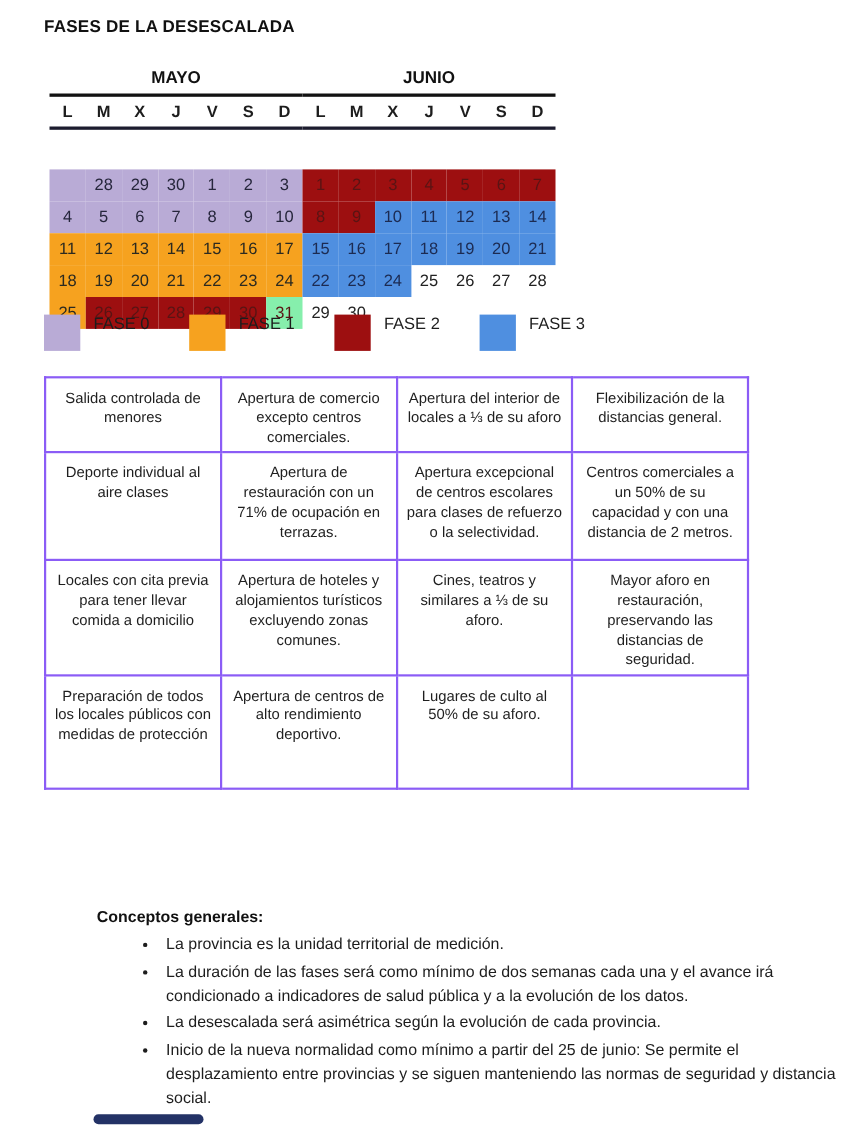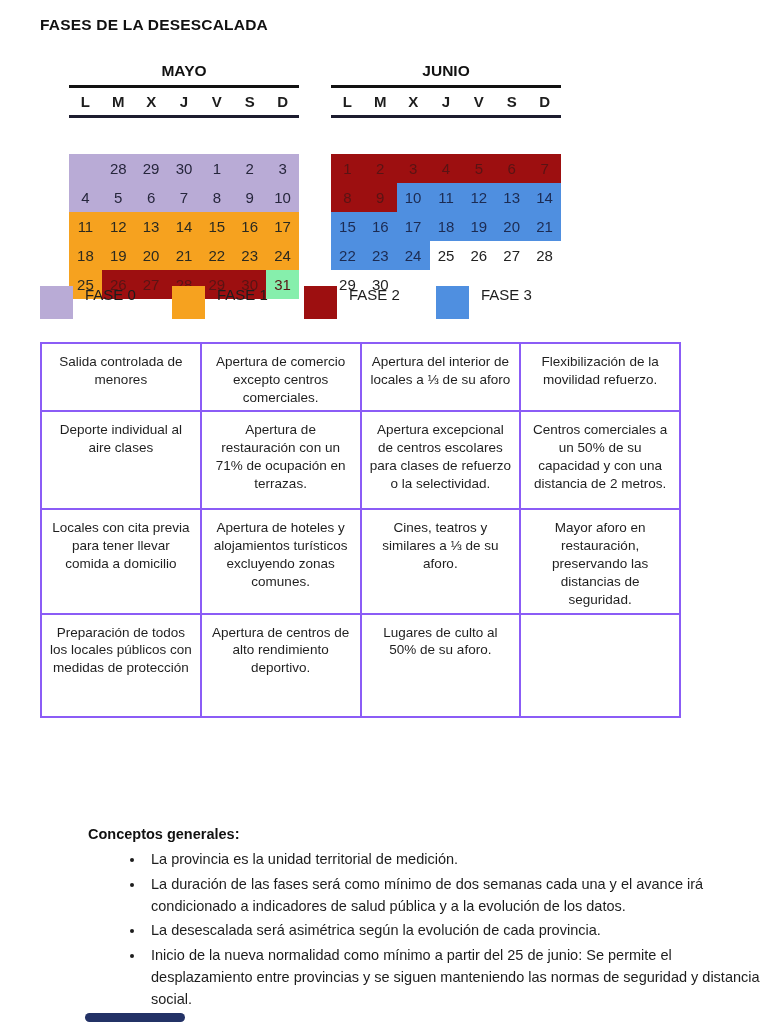--- a/index.html
+++ b/index.html
@@ -2,21 +2,21 @@
 <html><head>
 <meta charset="utf-8">
 <style>
   html,body{margin:0;padding:0;background:#ffffff;}
   .page{position:relative;width:782px;height:1024px;background:#ffffff;overflow:hidden;
         font-family:"Liberation Sans", sans-serif;color:#222;}
 
   .title{position:absolute;left:40px;top:16px;font-size:15.5px;font-weight:bold;color:#111;letter-spacing:.2px;}
 
   
-  .cal-row{position:absolute;left:46px;top:62px;display:flex;gap:32px;padding-left:23px;}
+  .cal-row{position:absolute;left:22px;top:62px;display:flex;padding-left:23px;}
   .calendar{width:230px;}
   .month{font-weight:bold;font-size:15.5px;text-align:center;color:#111;
          padding-bottom:5px;border-bottom:3px solid #121212;}
   .cal-head{display:grid;grid-template-columns:repeat(7,1fr);height:27px;line-height:27px;
             font-weight:bold;font-size:15px;text-align:center;color:#1d1d1d;
             border-bottom:3px solid #1c1c2e;}
   .cal-grid{display:grid;grid-template-columns:repeat(7,1fr);margin-top:36px;}
   .cal-cell{height:29px;line-height:29px;text-align:center;font-size:15px;color:#222;}
 
   
@@ -169,21 +169,21 @@
         <span class="legend-label">FASE 3</span>
       </div>
     </div>
 
   <table class="ptable">
     <tbody>
         <tr>
           <td>Salida controlada de menores</td>
           <td>Apertura de comercio excepto centros comerciales.</td>
           <td>Apertura del interior de locales a ⅓ de su aforo</td>
-          <td>Flexibilización de la movilidad refuerzo.</td>
+          <td>Flexibilización de la distancias general.</td>
         </tr>
         <tr>
           <td>Deporte individual al aire clases</td>
           <td>Apertura de restauración con un 71% de ocupación en terrazas.</td>
           <td>Apertura excepcional de centros escolares para clases de refuerzo o la selectividad.</td>
           <td>Centros comerciales a un 50% de su capacidad y con una distancia de 2 metros.</td>
         </tr>
         <tr>
           <td>Locales con cita previa para tener llevar comida a domicilio</td>
           <td>Apertura de hoteles y alojamientos turísticos excluyendo zonas comunes.</td>

